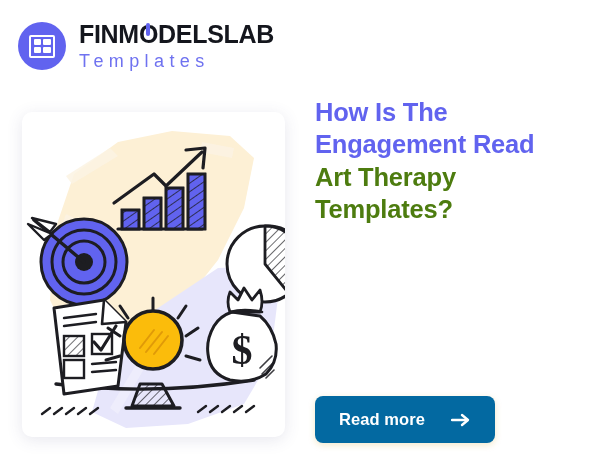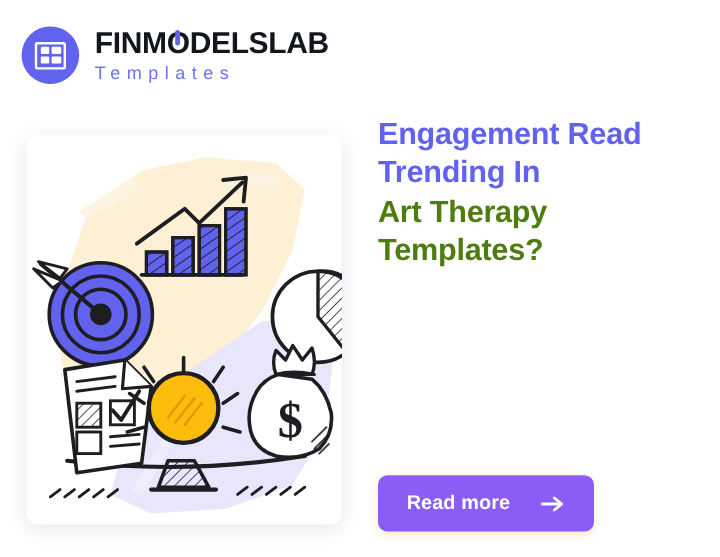--- a/index.html
+++ b/index.html
@@ -79,21 +79,21 @@
     left: 50%;
     top: 1px;
     transform: translateX(-50%);
     width: 4px;
     height: 13px;
     background: #6163ef;
     border-radius: 2px;
   }
   .brand-sub {
     margin-top: 5px;
-    font-size: 15px;
+    font-size: 18px;
     font-weight: 500;
     letter-spacing: 5.4px;
     color: #6f72f0;
     white-space: nowrap;
   }
 
   
   .art-card {
     position: absolute;
     left: 22px;
@@ -133,21 +133,21 @@
     color: #4d7c0f;
     display: block;
   }
 
   .cta {
     position: absolute;
     left: 315px;
     top: 396px;
     width: 180px;
     height: 47px;
-    background: #8b5cf6;
+    background: #0369a1;
     border: none;
     border-radius: 8px;
     color: #ffffff;
     font-family: "Liberation Sans", sans-serif;
     font-size: 16.5px;
     font-weight: 700;
     letter-spacing: 0.1px;
     display: flex;
     align-items: center;
     justify-content: center;
@@ -316,22 +316,22 @@
           <line x1="118" y1="236" x2="132" y2="218"></line>
           <line x1="124" y1="240" x2="140" y2="220"></line>
           <line x1="132" y1="242" x2="146" y2="224"></line>
         </g>
       </g>
     </svg>
   </div>
 
   <div class="content">
     <h1 class="headline">
+      <span class="lead">How Is The</span>
       <span class="lead">Engagement Read</span>
-      <span class="lead">Trending In</span>
       <span class="tail">Art Therapy</span>
       <span class="tail">Templates?</span>
     </h1>
   </div>
 
   <button class="cta">
     <span>Read more</span>
     <span class="arrow">
       <svg width="20" height="14" viewBox="0 0 20 14" aria-hidden="true">
         <path d="M1 7 H16" stroke="#ffffff" stroke-width="2.4" stroke-linecap="round"></path>

